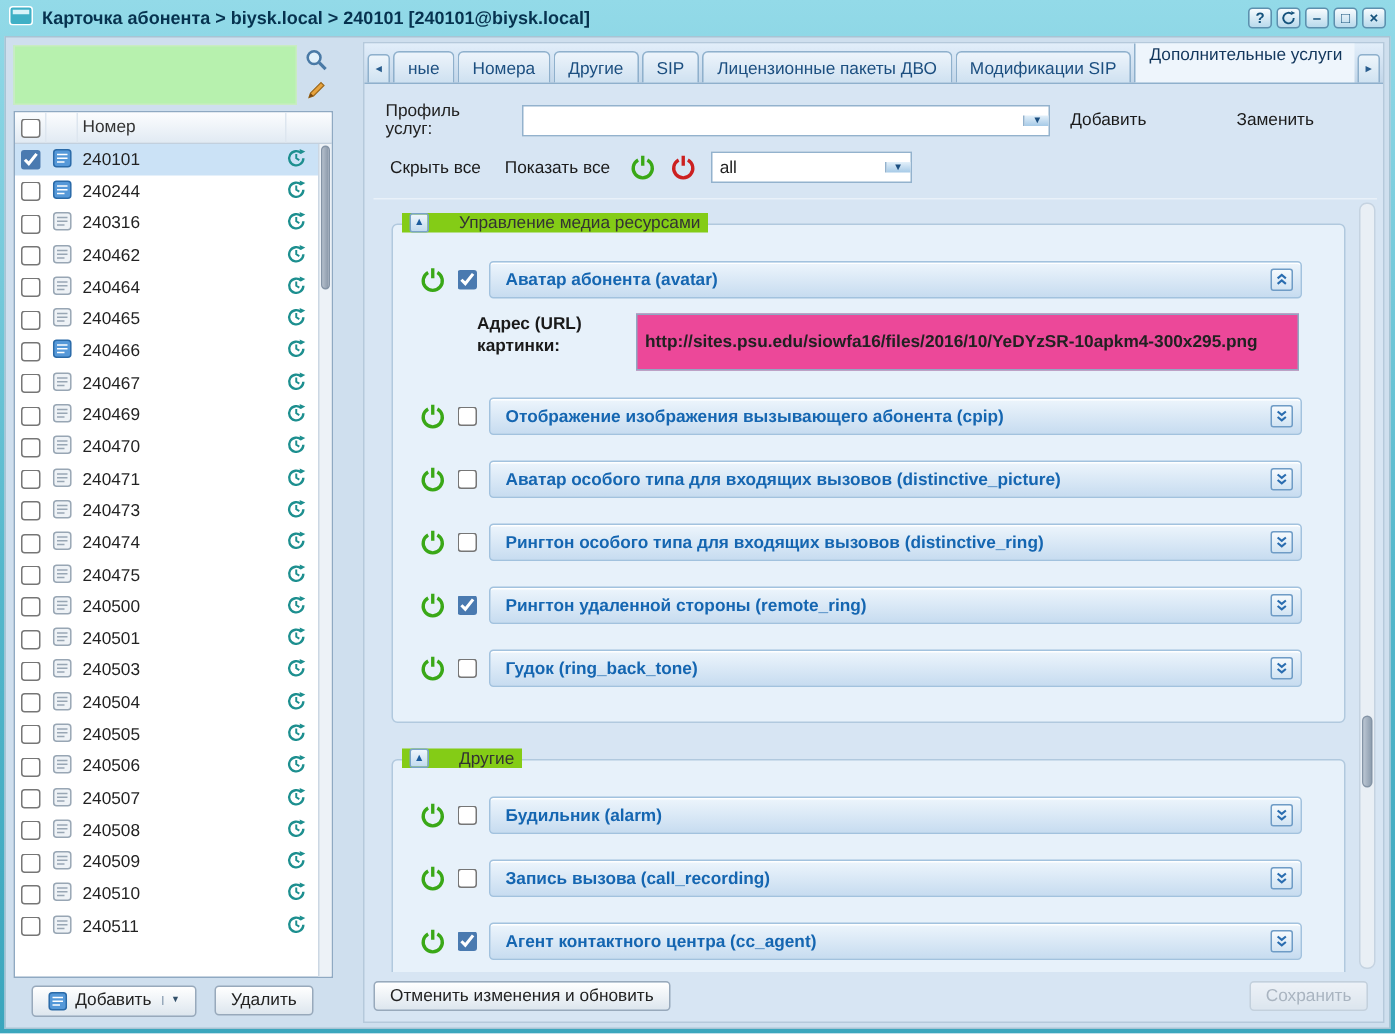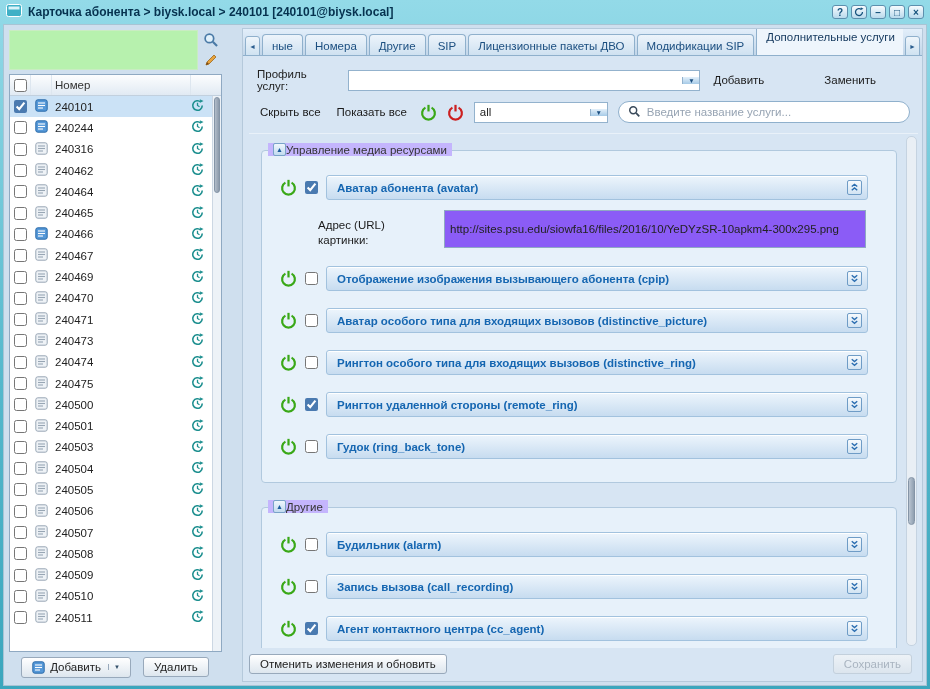--- a/index.html
+++ b/index.html
@@ -81,38 +81,38 @@
   .content-wrap { flex:1; min-height:0; position:relative; margin:2px 4px 2px 6px; border-top:1px solid #e9f1f9; }
   .services-scroll { position:absolute; top:0; left:0; right:15px; bottom:0; overflow:hidden; padding:16px 4px 0 8px; }
   .content-scrollbar { position:absolute; top:2px; right:1px; bottom:2px; width:11px; background:#e9eff5;
                        border:1px solid #c5d3e1; border-radius:5px; cursor:pointer; }
   .content-thumb { position:absolute; left:1px; width:7px; top:67%; height:48px;
                    background:linear-gradient(90deg,#bac5d2,#8f9fb0); border:1px solid #8494a6; border-radius:4px; }
 
   .fieldset { position:relative; border:1px solid #b1c9de; border-radius:4px; background:#e7f1fa;
               margin:0 2px 24px 4px; padding:24px 8px 6px 8px; }
   .fieldset:last-child { padding-bottom:34px; margin-bottom:0; }
-  .fieldset-legend { position:absolute; top:-8px; left:6px; background:#c4b5fd; display:flex; align-items:center;
-                     gap:0; padding:0 5px; color:#333; }
+  .fieldset-legend { position:absolute; top:-8px; left:6px; background:#84cc16; display:flex; align-items:center;
+                     gap:20px; padding:0 5px; color:#333; }
   .collapse-btn { width:13px; height:13px; border:1px solid #79a3c8; border-radius:2px; color:#1d5d9e; font-size:7px;
                   background:linear-gradient(#eff6fc,#c2dbef); display:flex; align-items:center; justify-content:center; cursor:pointer; }
 
   .service-row { display:flex; align-items:center; gap:8px; margin:0 20px 17px 10px; }
   .service-bar { flex:1; height:25px; background:linear-gradient(#edf5fc,#c7dcf0); border:1px solid #a2c2de;
                  border-radius:3px; display:flex; align-items:center; padding:0 5px 0 10px; gap:6px;
                  box-shadow:inset 0 1px 0 #fff; cursor:pointer; }
   .service-title { flex:1; color:#1566b1; font-weight:bold; white-space:nowrap; overflow:hidden; }
   .chev-btn { width:15px; height:15px; border:1px solid #6f9cc6; border-radius:2px; flex:none;
               background:linear-gradient(#f6fafd,#d2e4f3); display:flex; align-items:center; justify-content:center; cursor:pointer; }
   .chev-up { display:none; }
   .service-row.expanded .chev-up { display:flex; }
 
-  .service-fields { display:flex; align-items:flex-end; gap:24px; margin:-7px 22px 18px 48px; }
+  .service-fields { display:flex; align-items:flex-start; gap:4px; margin:-7px 22px 18px 48px;font-weight:bold; }
   .field-label { width:102px; color:#1a1a1a; line-height:1.3; }
-  .field-input { flex:1; height:20px; border:1px solid #8fa8c2; padding:18px 5px; font:inherit; font-size:11.5px; color:#222; background:#8b5cf6; }
+  .field-input { flex:1; height:20px; border:1px solid #8fa8c2; padding:18px 5px; font:inherit; font-size:11.5px; color:#222; background:#ec4899; }
 
   .panel-footer { height:31px; display:flex; align-items:center; justify-content:space-between; padding:0 10px 3px 6px; }
   .save-btn { background:linear-gradient(#edf2f7,#dce5ee); border-color:#c3d0dc; color:#a9b4c0; cursor:default; }
 </style>
 </head>
 <body>
 
 <div class="frame">
 
   <div class="titlebar">
@@ -857,29 +857,20 @@
         <span class="power-btn">
           <svg width="17" height="17" viewBox="0 0 16 16">
               <path d="M5.1 3.4 A6 6 0 1 0 10.9 3.4" fill="none" stroke="#cc2020" stroke-width="2.1"></path>
               <line x1="8" y1="0.8" x2="8" y2="7" stroke="#cc2020" stroke-width="2.1"></line>
             </svg>
         </span>
         <div class="combo combo-filter">
           <div class="combo-value">all</div>
           <div class="combo-btn">▼</div>
         </div>
-        <div class="search-pill">
-          <span>
-            <svg width="13" height="13" viewBox="0 0 15 15">
-                <circle cx="6" cy="6" r="4" fill="none" stroke="#3a4a5a" stroke-width="1.7"></circle>
-                <line x1="9.2" y1="9.2" x2="13" y2="13" stroke="#3a4a5a" stroke-width="2"></line>
-              </svg>
-          </span>
-          <input type="text" placeholder="Введите название услуги..." style="">
-        </div>
       </div>
 
       <div class="content-wrap">
         <div class="services-scroll">
             <div class="fieldset">
     <div class="fieldset-legend">
       <span class="collapse-btn">▲</span>
       <span>Управление медиа ресурсами</span>
     </div>
   <div class="service-row expanded">

